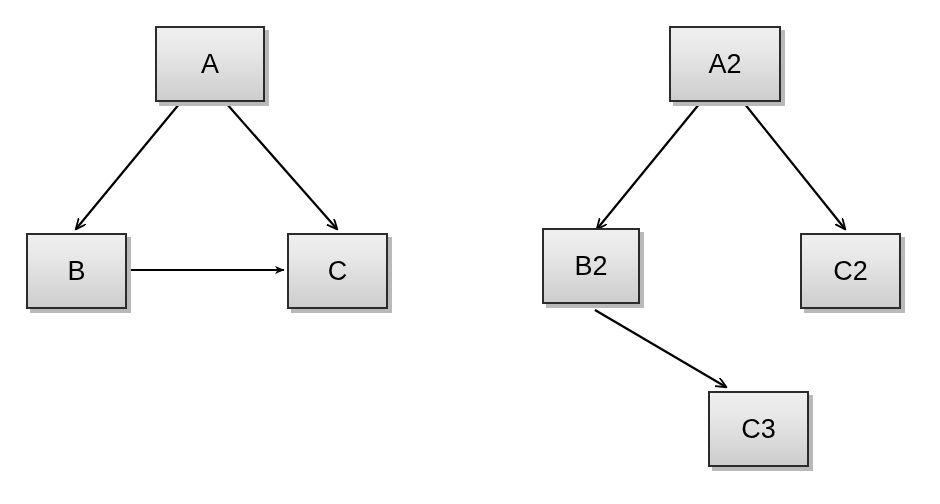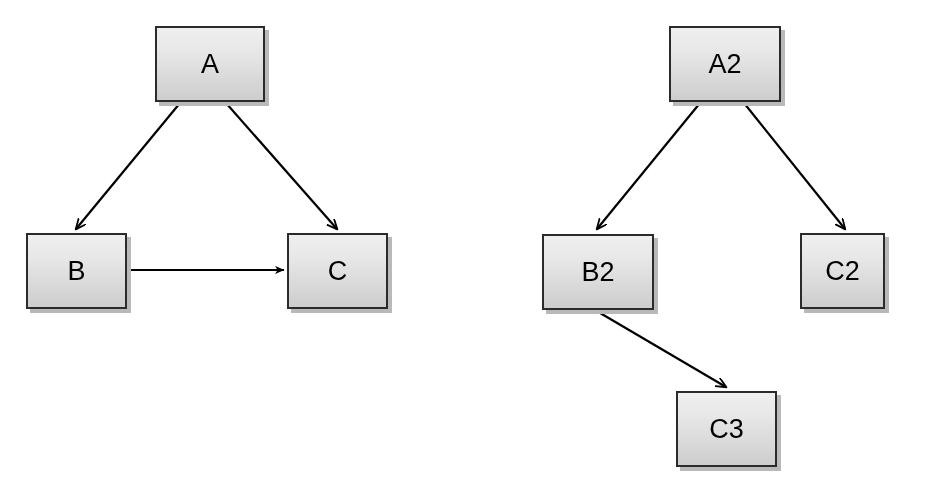--- a/index.html
+++ b/index.html
@@ -76,24 +76,24 @@
       </div>
       <div class="node" style="left: 26px; top: 233px; width: 101px; height: 76px;">
         <span class="node-label">B</span>
       </div>
       <div class="node" style="left: 287px; top: 233px; width: 101px; height: 76px;">
         <span class="node-label">C</span>
       </div>
       <div class="node" style="left: 669px; top: 26px; width: 112px; height: 76px;">
         <span class="node-label">A2</span>
       </div>
-      <div class="node" style="left: 542px; top: 234px; width: 112px; height: 76px;">
+      <div class="node" style="left: 542px; top: 228px; width: 98px; height: 76px;">
         <span class="node-label">B2</span>
       </div>
-      <div class="node" style="left: 800px; top: 233px; width: 85px; height: 76px;">
+      <div class="node" style="left: 800px; top: 233px; width: 101px; height: 76px;">
         <span class="node-label">C2</span>
       </div>
-      <div class="node" style="left: 676px; top: 391px; width: 101px; height: 76px;">
+      <div class="node" style="left: 708px; top: 391px; width: 101px; height: 76px;">
         <span class="node-label">C3</span>
       </div>
     </div>
 
 </div>
 
 </body></html>

